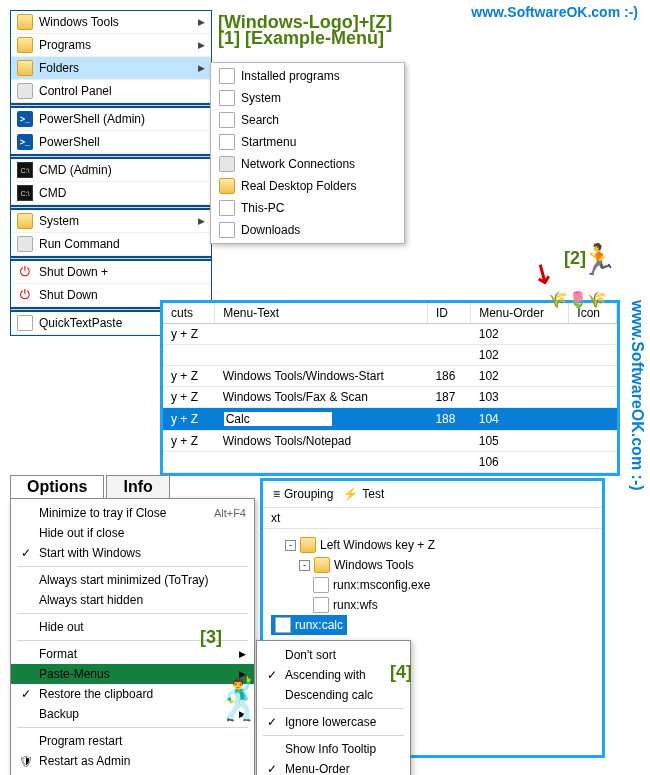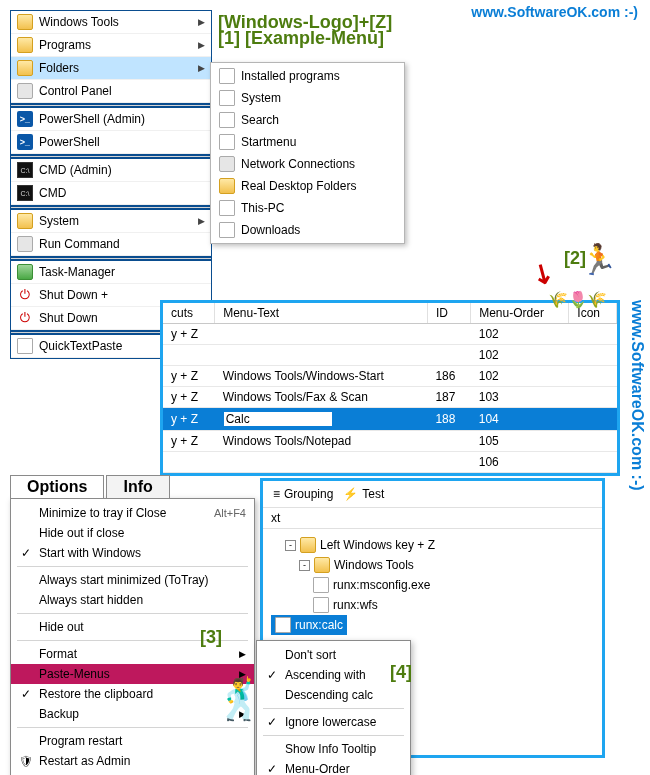--- a/index.html
+++ b/index.html
@@ -44,21 +44,21 @@
 .opt-wrap { position: absolute; left: 10px; top: 475px; width: 500px; z-index: 5; }
 .opt-tabs { display: flex; gap: 2px; }
 .opt-tabs .tab { border: 1px solid #8a8a8a; border-bottom: none; background: #f3f3f3; padding: 2px 16px; font-size: 16px; cursor: pointer; font-weight: bold; }
 .opt-tabs .tab.active { background: #fff; }
 .opt-menu { border: 1px solid #8a8a8a; background: #fff; width: 245px; padding: 4px 0; box-shadow: 2px 2px 6px rgba(0,0,0,0.25); }
 .opt-menu .mi { display: flex; align-items: center; gap: 6px; padding: 3px 8px; cursor: pointer; position: relative; }
 .opt-menu .mi .chk { width: 14px; text-align: center; color: #000; }
 .opt-menu .mi .lbl { flex: 1; }
 .opt-menu .mi .sc { color: #666; font-size: 11px; }
 .opt-menu .mi .arrow { margin-left: auto; font-size: 9px; color: #000; }
-.opt-menu .mi.sel { background: #be185d; }
+.opt-menu .mi.sel { background: #15803d; }
 .opt-menu .sep { height: 1px; background: #d4d4d4; margin: 3px 6px; }
 
 .sort-menu { position: absolute; left: 256px; top: 640px; width: 155px; background: #fff; border: 1px solid #8a8a8a; padding: 4px 0; box-shadow: 2px 2px 6px rgba(0,0,0,0.25); z-index: 8; }
 .sort-menu .mi { display: flex; align-items: flex-end; gap: 6px; padding: 3px 8px; cursor: pointer; }
 .sort-menu .mi .chk { width: 14px; text-align: center; }
 .sort-menu .sep { height: 1px; background: #d4d4d4; margin: 3px 6px; }
 
 
 .back-panel { position: absolute; left: 260px; top: 478px; width: 345px; height: 280px; border: 3px solid #1ea5f0; background: #fff; z-index: 3; }
 .back-toolbar { display: flex; align-items: center; gap: 10px; padding: 6px 10px; border-bottom: 1px solid #e0e0e0; font-size: 12px; }
@@ -133,24 +133,20 @@
     <div class="mi">
       <span class="icon folder"></span>
       <span>System</span>
       <span class="arrow">▶</span>
     </div>
     <div class="mi">
       <span class="icon sys"></span>
       <span>Run Command</span>
     </div>
     <div class="sep"></div>
-    <div class="mi">
-      <span class="icon task"></span>
-      <span>Task-Manager</span>
-    </div>
     <div class="mi">
       <span class="icon power">⏻</span>
       <span>Shut Down +</span>
     </div>
     <div class="mi">
       <span class="icon power">⏻</span>
       <span>Shut Down</span>
     </div>
     <div class="sep"></div>
     <div class="mi">

